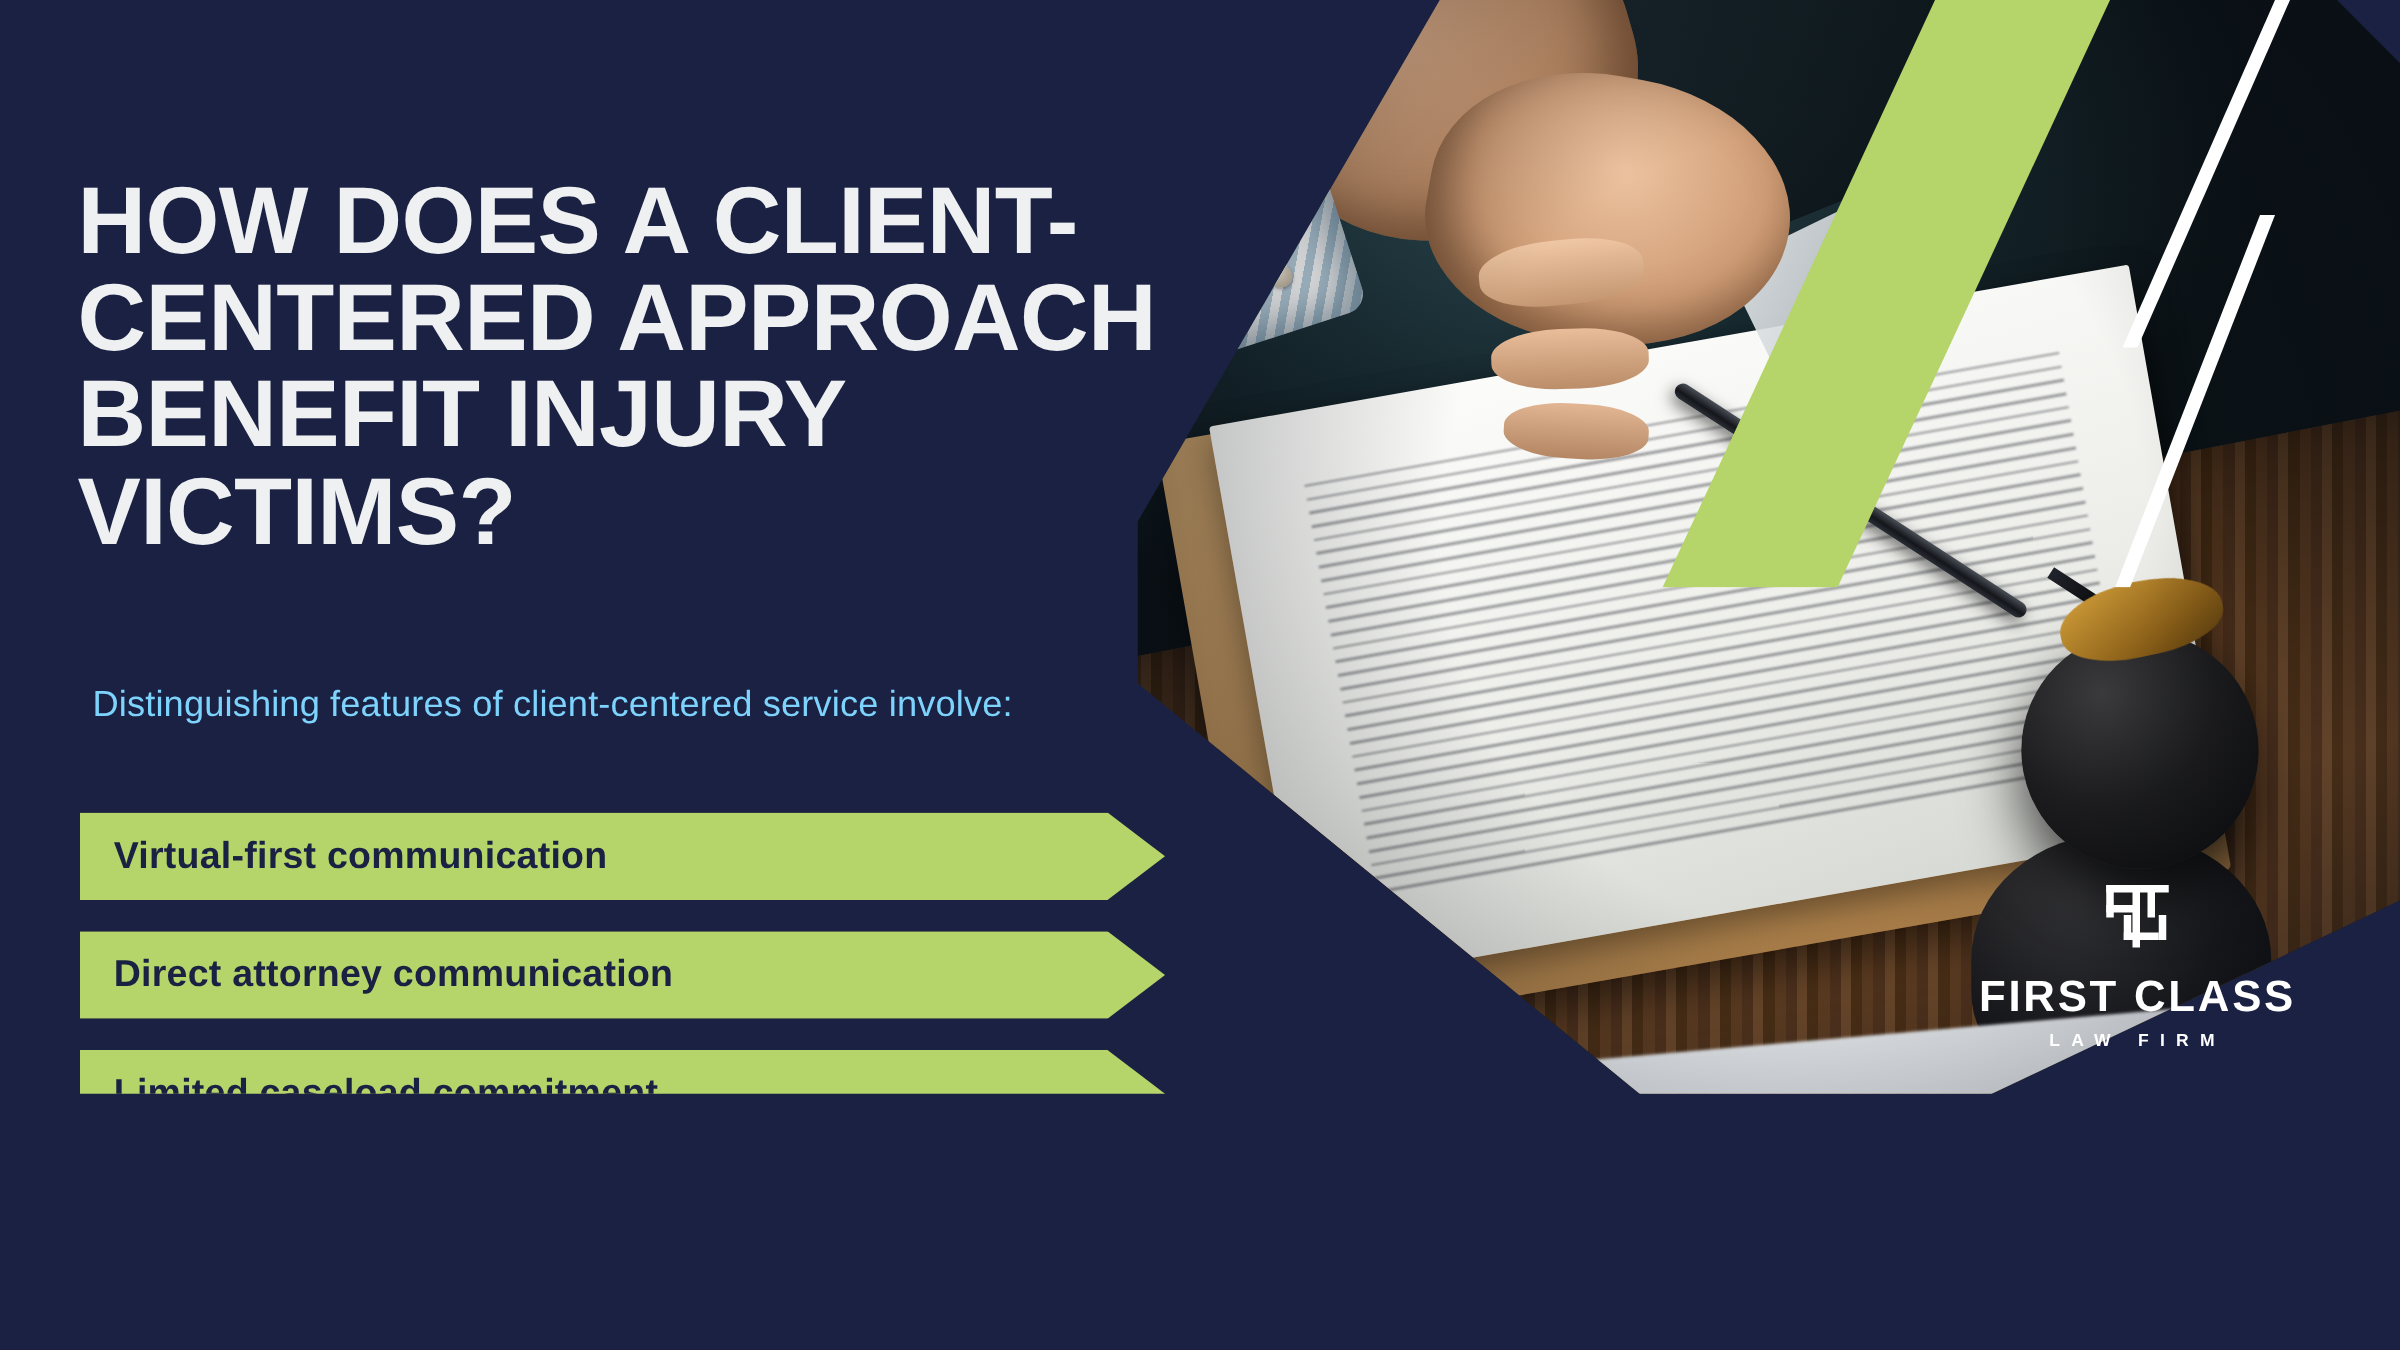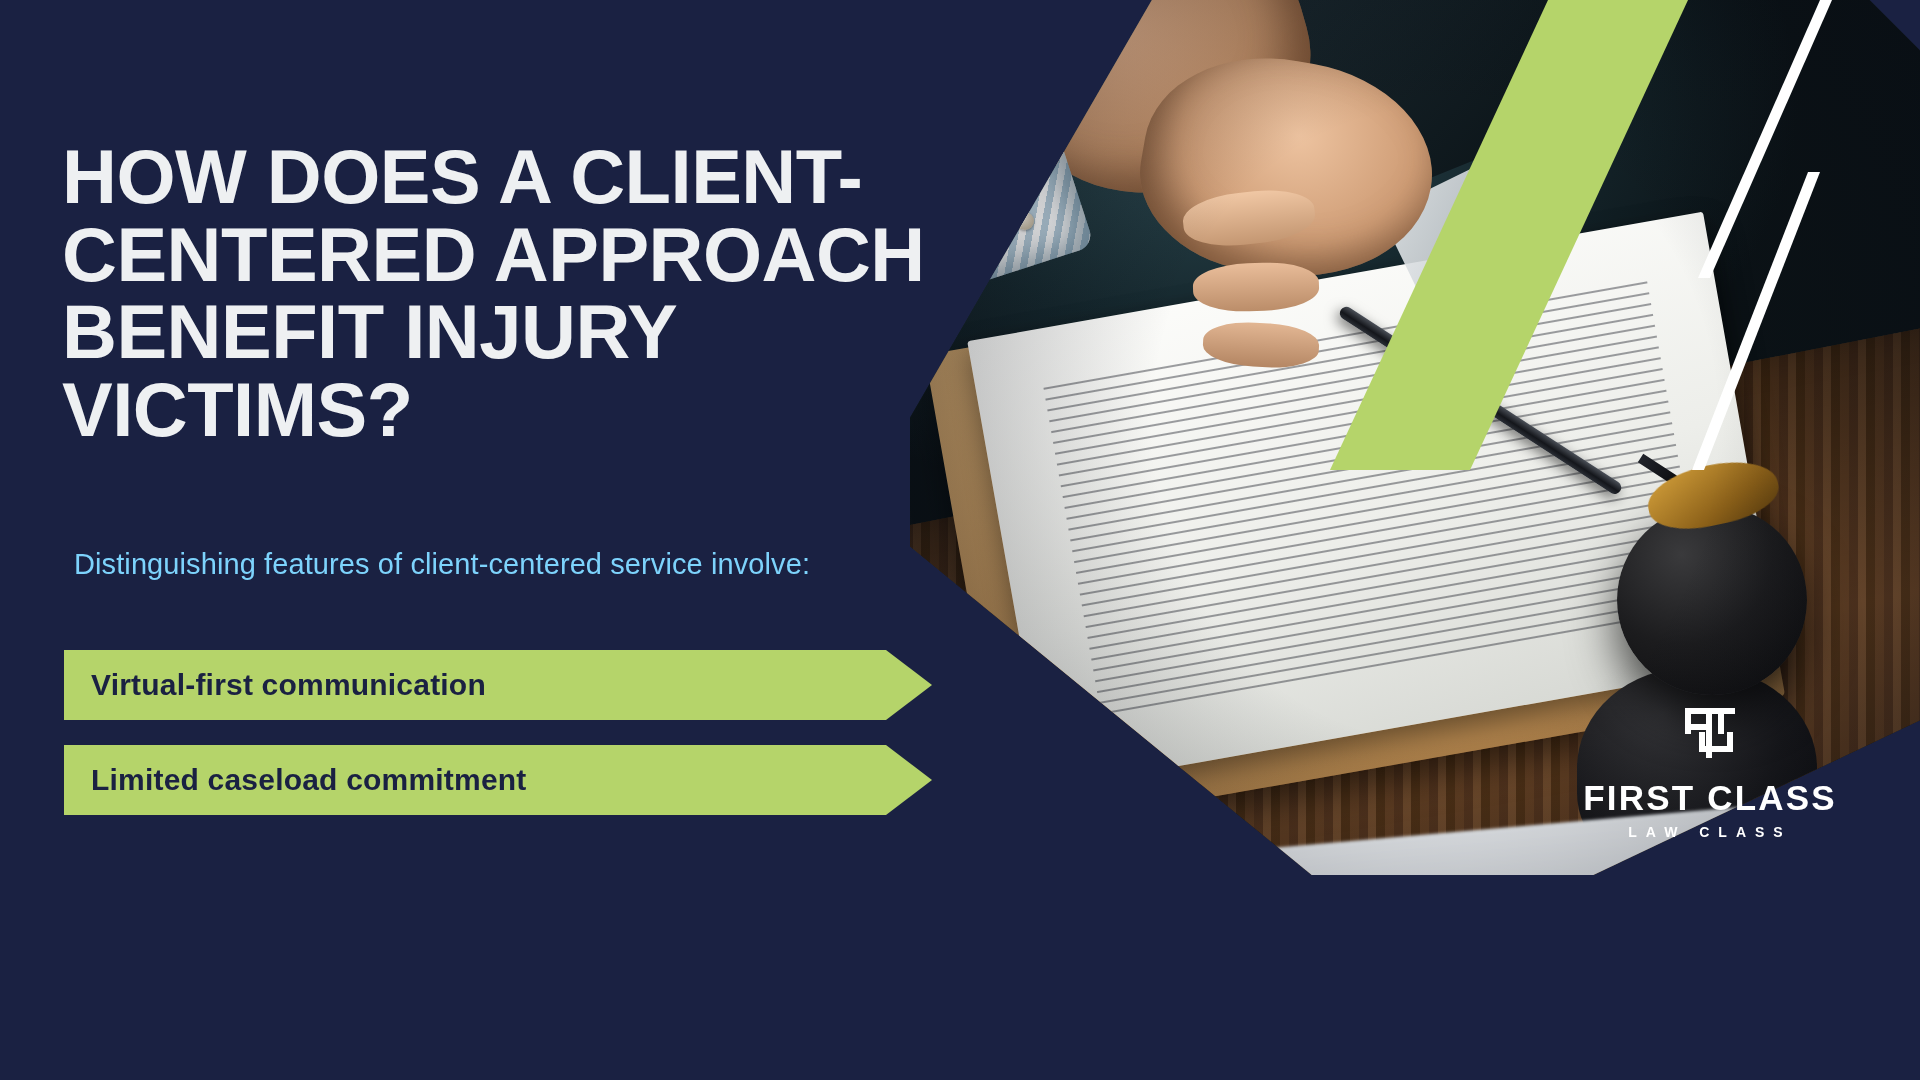--- a/index.html
+++ b/index.html
@@ -296,20 +296,24 @@
 
   <p id="subhead">Distinguishing features of client-centered service involve:</p>
 
   <div id="banner-list">
 
     <div class="banner w1">
       <div class="banner-shape"></div>
       <div class="banner-label">Virtual-first communication</div>
     </div>
 
+    <div class="banner w2">
+      <div class="banner-shape"></div>
+      <div class="banner-label">Direct attorney communication</div>
+    </div>
 
     <div class="banner w3">
       <div class="banner-shape"></div>
       <div class="banner-label">Limited caseload commitment</div>
     </div>
 
   </div>
 
   <div id="logo">
     <svg id="logo-mark" width="66" height="66" viewBox="0 0 66 66">
@@ -317,16 +321,16 @@
       <rect x="8" y="6" width="50" height="6" fill="#ffffff"></rect>
       <rect x="8" y="6" width="6" height="26" fill="#ffffff"></rect>
       <rect x="8" y="22" width="27" height="6" fill="#ffffff"></rect>
       <rect x="29" y="6" width="6" height="50" fill="#ffffff"></rect>
       <rect x="41" y="6" width="6" height="26" fill="#ffffff"></rect>
       <rect x="22" y="44" width="28" height="6" fill="#ffffff"></rect>
       <rect x="22" y="30" width="6" height="20" fill="#ffffff"></rect>
       <rect x="50" y="30" width="6" height="20" fill="#ffffff"></rect>
     </svg>
     <div id="logo-name">FIRST CLASS</div>
-    <div id="logo-tag">LAW CLASS</div>
+    <div id="logo-tag">LAW FIRM</div>
   </div>
 
 </div>
 
 </body></html>

